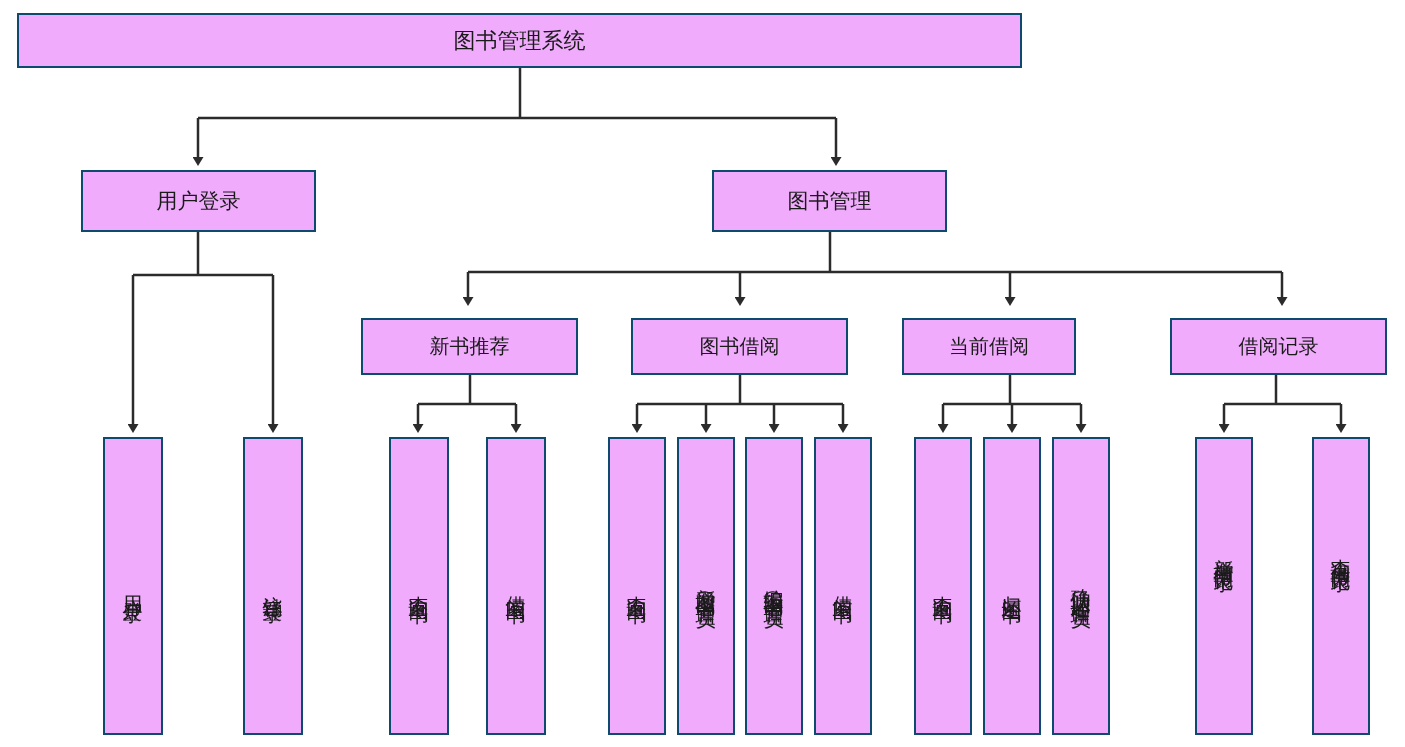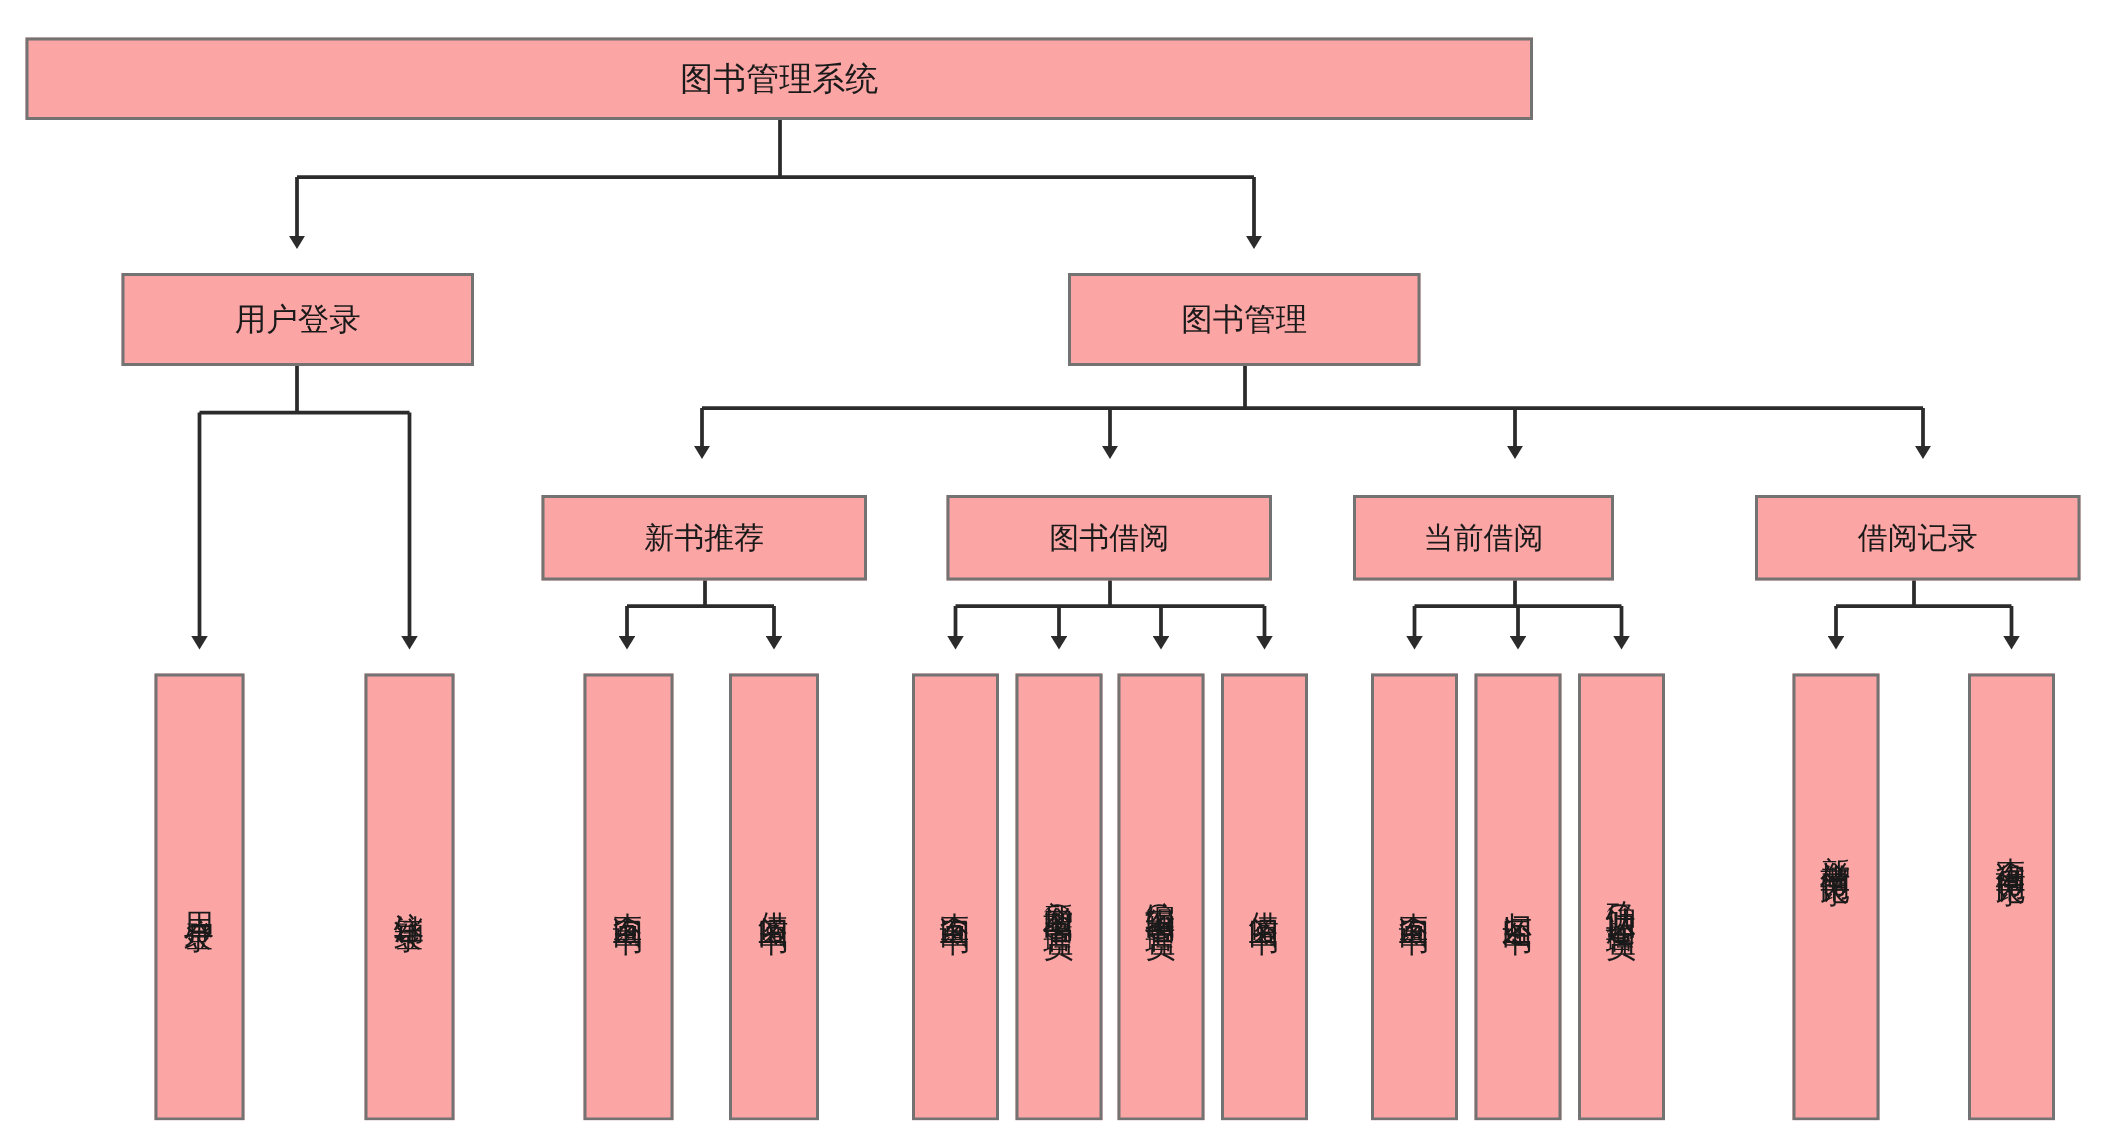--- a/index.html
+++ b/index.html
@@ -21,28 +21,27 @@
     position: absolute;
     left: 0;
     top: 0;
     width: 1405px;
     height: 747px;
     pointer-events: none;
   }
   .node {
     position: absolute;
     box-sizing: border-box;
-    background: #fca5a5;
-    border: 2px solid #737373;
+    background: #f0abfc;
+    border: 2px solid #0c4a6e;
     display: flex;
     align-items: center;
     justify-content: center;
     color: #1a1a1a;
     z-index: 2;
-    margin-top: 12px;
   }
   .node.root {
     font-size: 22px;
   }
   .node.lvl2 {
     font-size: 21px;
   }
   .node.lvl3 {
     font-size: 20px;
   }

